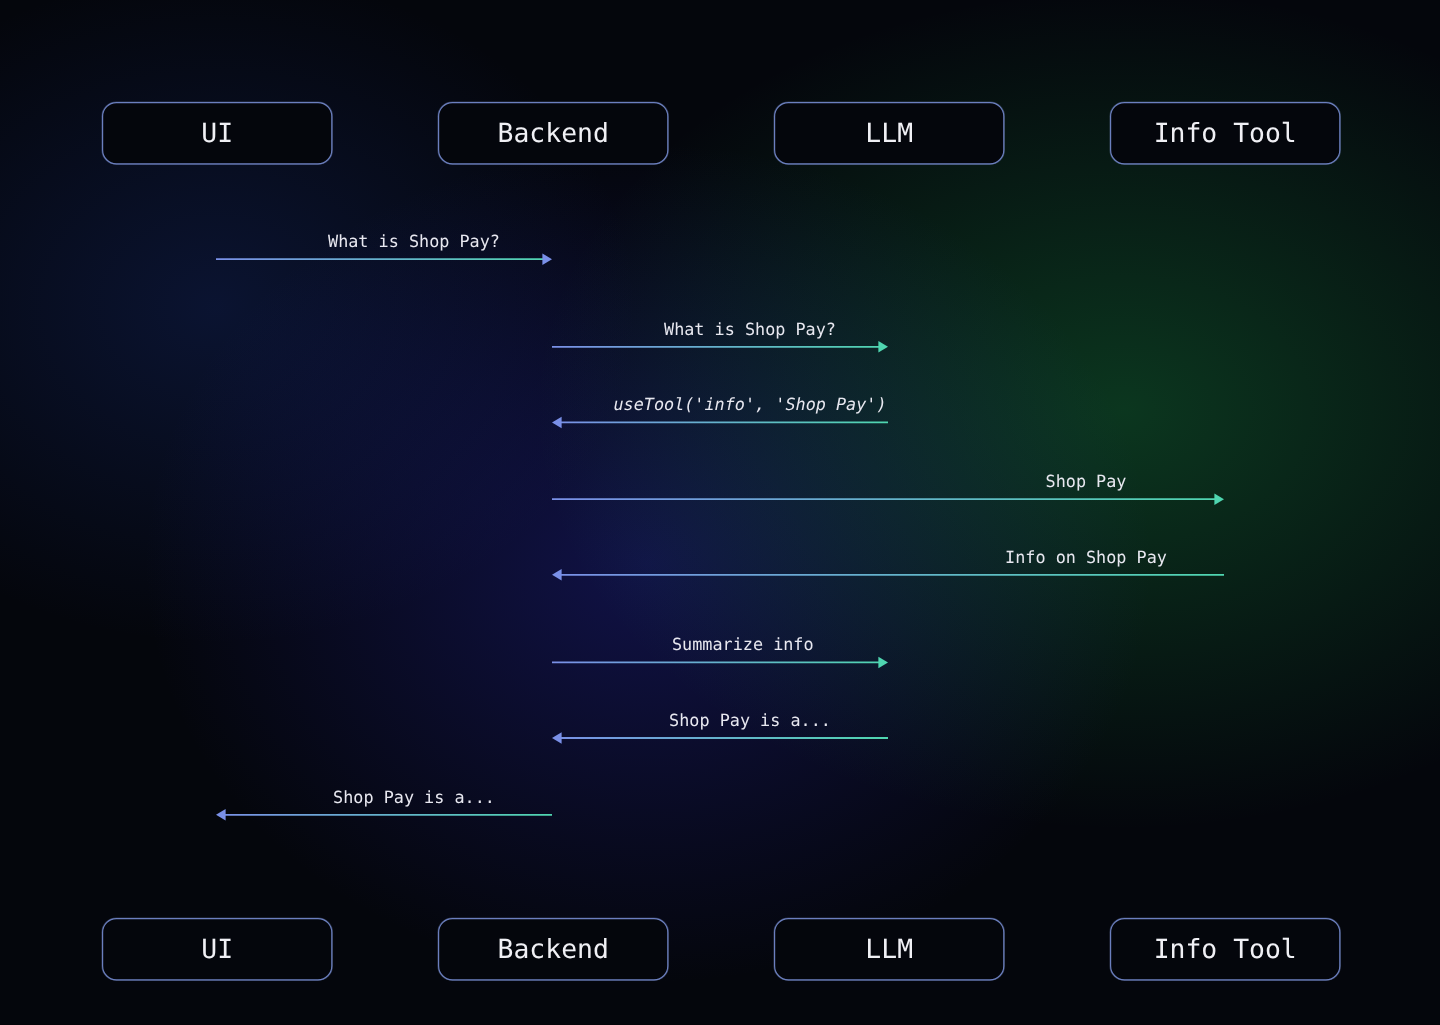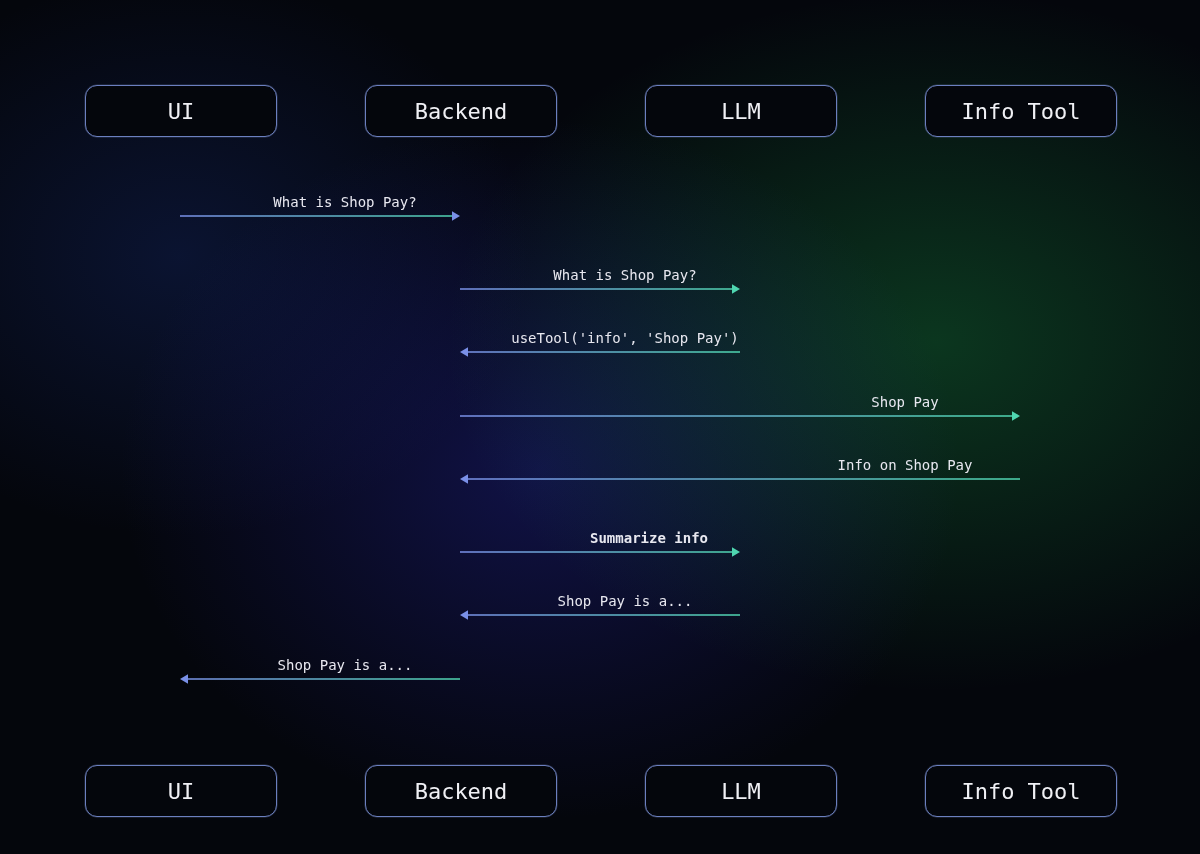--- a/index.html
+++ b/index.html
@@ -138,21 +138,21 @@
       <div class="participant-box" style="left: 365px; top: 85px;">Backend</div>
       <div class="participant-box" style="left: 365px; top: 765px;">Backend</div>
       <div class="participant-box" style="left: 645px; top: 85px;">LLM</div>
       <div class="participant-box" style="left: 645px; top: 765px;">LLM</div>
       <div class="participant-box" style="left: 925px; top: 85px;">Info Tool</div>
       <div class="participant-box" style="left: 925px; top: 765px;">Info Tool</div>
     </div>
   <div id="labels">
       <div class="msg-label" style="left: 320px; top: 194px;">What is Shop Pay?</div>
       <div class="msg-label" style="left: 600px; top: 267px;">What is Shop Pay?</div>
-      <div class="msg-label" style="left: 600px; top: 330px;">useTool('info', 'Shop Pay')</div>
+      <div class="msg-label" style="left: 600px; top: 330px; font-style: italic;">useTool('info', 'Shop Pay')</div>
       <div class="msg-label" style="left: 880px; top: 394px;">Shop Pay</div>
       <div class="msg-label" style="left: 880px; top: 457px; text-align: center;">Info on Shop Pay</div>
-      <div class="msg-label" style="left: 624px; top: 530px; font-weight: bold;">Summarize info</div>
+      <div class="msg-label" style="left: 594px; top: 530px;">Summarize info</div>
       <div class="msg-label" style="left: 600px; top: 593px;">Shop Pay is a...</div>
       <div class="msg-label" style="left: 320px; top: 657px;">Shop Pay is a...</div>
     </div>
 
 </div>
 
 </body></html>

